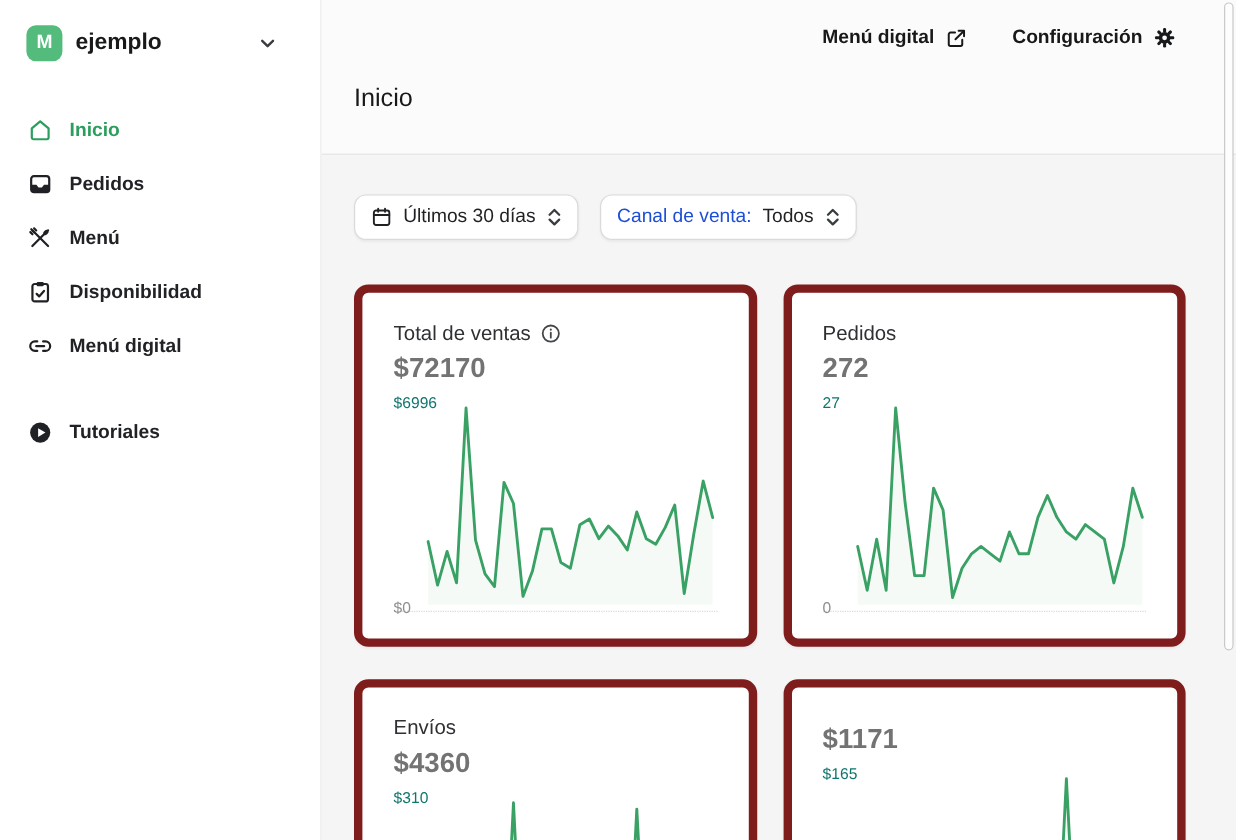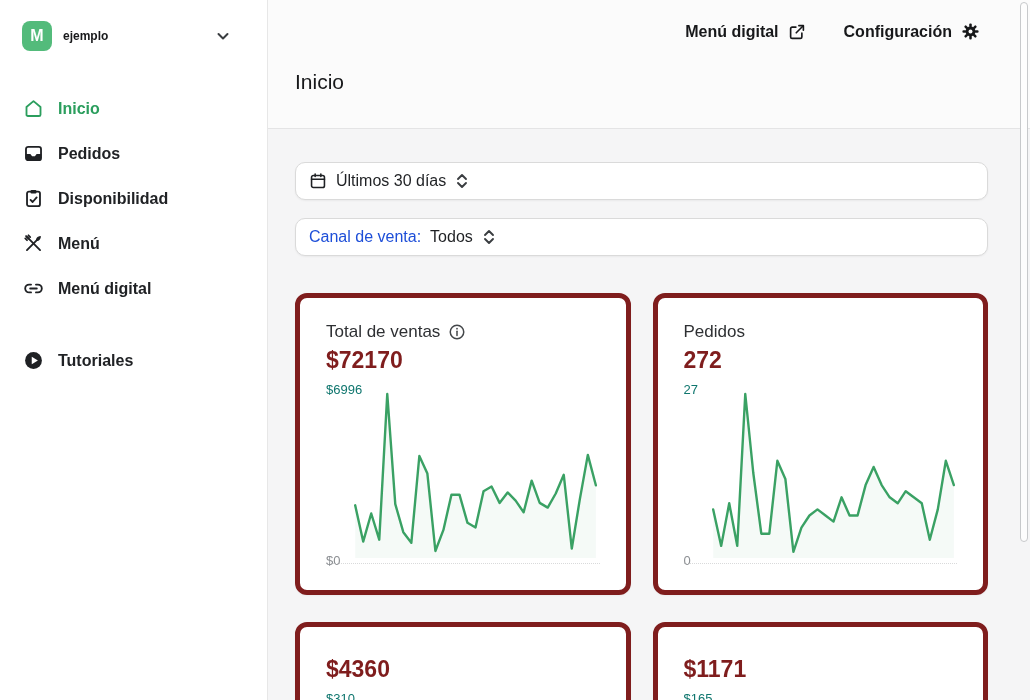--- a/index.html
+++ b/index.html
@@ -4,46 +4,46 @@
 <style>
   * { margin:0; padding:0; box-sizing:border-box; }
   html,body { width:1030px; height:700px; overflow:hidden; }
   body { font-family:"Liberation Sans","DejaVu Sans",sans-serif; background:#fff; color:#1a1c1e; }
   .app { position:relative; width:1030px; height:700px; display:flex; }
 
   
   .sidebar { width:268px; flex:0 0 268px; background:#fff; border-right:1px solid #e7e7e7; padding:18px 16px 0 16px; }
   .account-row { display:flex; align-items:center; gap:11px; height:36px; cursor:pointer; padding:0 4px 0 6px; }
   .logo { width:30px; height:30px; border-radius:8px; background:var(--brand,#53bb7b); color:#fff; font-weight:bold; font-size:16px; display:flex; align-items:center; justify-content:center; }
-  .account-name { font-size:12px; font-weight:700; color:#18191b; }
+  .account-name { font-size:19px; font-weight:700; color:#18191b; }
   .account-caret { margin-left:auto; margin-right:16px; display:flex; }
   nav { margin-top:32px; }
   .nav-item { display:flex; align-items:center; gap:14px; height:45px; padding:0 6px; font-size:16px; font-weight:600; color:#202225; cursor:pointer; border-radius:8px; }
   .nav-item .ic { width:22px; height:22px; display:flex; align-items:center; justify-content:center; flex:0 0 22px; }
   .nav-item.active { color:var(--active,#2b9e5d); }
   .nav-item.active svg *[stroke="#1f2124"] { stroke:var(--active,#2b9e5d); }
   .tutorials { margin-top:27px;align-items:center; }
 
   
   .main { flex:1; background:#f5f5f6; min-width:0; }
   .topbar { background:#fbfbfb; border-bottom:1px solid #e4e4e5; height:129px; padding:22px 50px 0 27px; }
   .topbar-actions { display:flex; justify-content:flex-end; align-items:center; gap:38px; }
   .top-action { display:flex; align-items:center; gap:9px; font-size:16px; font-weight:700; color:#17181a; cursor:pointer; }
   .page-title { margin-top:29px; font-size:21px; font-weight:500; color:#17181a; }
 
   .content { padding:33px 42px 0 27px; }
-  .filters { display:flex; gap:18px; margin-bottom:37px;flex-direction:column; }
+  .filters { display:flex; gap:18px; margin-bottom:37px; }
   .filter-btn { display:flex; align-items:center; gap:9px; height:38px; padding:0 12px 0 13px; background:#fff; border:1px solid #dadada; border-radius:10px; box-shadow:0 1px 2px rgba(0,0,0,.05); font-size:16px; color:#1f2124; cursor:pointer; font-family:inherit; }
   .filter-btn .muted { color:#1d4ed8; }
   .filter-btn .val { font-weight:500; }
 
   .cards { display:grid; grid-template-columns:1fr 1fr; gap:27px 22px; }
-  .card { background:#fff; border:5px solid #7f1d1d; border-radius:12px; box-shadow:0 1px 2px rgba(0,0,0,.04); padding:24px 26px 0 26px; height:302px; }
+  .card { background:#fff; border:7px solid #7f1d1d; border-radius:12px; box-shadow:0 1px 2px rgba(0,0,0,.04); padding:24px 26px 0 26px; height:302px; }
   .card-title-row { display:flex; align-items:center; gap:8px; font-size:17px; color:#2e3033; }
-  .card-value { margin-top:5px; font-size:23px; font-weight:700; color:#7f1d1d; }
+  .card-value { margin-top:5px; font-size:23px; font-weight:700; color:#737373; }
   .chart { position:relative; height:196px; margin-top:8px; }
   .chart .ymax { position:absolute; top:0; left:0; font-size:13px; color:#0f766e; }
   .chart .ymin { position:absolute; bottom:10px; left:0; font-size:13px; color:#8c8f93; }
   .chart .baseline { position:absolute; left:0; right:0; bottom:14px; border-bottom:1px dotted #d9dadb; }
   .chart svg.plot { position:absolute; inset:0; width:100%; height:100%; }
   .plot .area { fill:var(--chart,#3aa164); opacity:.05; }
   .plot .line { fill:none; stroke:var(--chart,#3aa164); stroke-width:2.4; stroke-linejoin:round; stroke-linecap:round; }
 
   
   .scrollbar-thumb { position:absolute; top:2px; right:2px; width:8px; height:540px; border-radius:5px; background:#fdfdfd; border:1px solid #c7c9cb; }
@@ -81,38 +81,38 @@
         <span class="ic">
           <svg width="21" height="21" viewBox="0 0 24 24">
             <rect x="3.4" y="4.4" width="17.2" height="15.2" rx="2.6" fill="none" stroke="#1f2124" stroke-width="2.1"></rect>
             <path d="M3.4 12.6 h5 l2 2.6 h3.2 l2-2.6 h5 v4.4 a2.6 2.6 0 0 1-2.6 2.6 H6 a2.6 2.6 0 0 1-2.6-2.6 Z" fill="#1f2124"></path>
           </svg>
         </span>
         <span>Pedidos</span>
       </div>
       <div class="nav-item">
         <span class="ic">
-          <svg width="21" height="21" viewBox="0 0 24 24">
-            <rect x="4.6" y="4.2" width="14.8" height="16.6" rx="2.2" fill="none" stroke="#1f2124" stroke-width="2.1"></rect>
-            <rect x="8.6" y="2.4" width="6.8" height="4" rx="1.2" fill="#1f2124"></rect>
-            <polyline points="8.6,13.6 11,16 15.6,10.8" fill="none" stroke="#1f2124" stroke-width="2.1" stroke-linecap="round" stroke-linejoin="round"></polyline>
-          </svg>
-        </span>
-        <span>Disponibilidad</span>
-      </div>
-      <div class="nav-item">
-        <span class="ic">
           <svg width="21" height="21" viewBox="0 0 24 24" stroke="#1f2124" stroke-width="2.1" stroke-linecap="round" fill="none">
             <path d="M4.5 4.5 L19.5 19.5"></path>
             <path d="M19.5 4.5 L4.5 19.5"></path>
             <path d="M3.5 3.5 l3 3 M6.2 2.6 l2 2 M2.6 6.2 l2 2"></path>
             <ellipse cx="17.4" cy="6.6" rx="2" ry="2.9" transform="rotate(45 17.4 6.6)" fill="#1f2124" stroke="none"></ellipse>
           </svg>
         </span>
         <span>Menú</span>
+      </div>
+      <div class="nav-item">
+        <span class="ic">
+          <svg width="21" height="21" viewBox="0 0 24 24">
+            <rect x="4.6" y="4.2" width="14.8" height="16.6" rx="2.2" fill="none" stroke="#1f2124" stroke-width="2.1"></rect>
+            <rect x="8.6" y="2.4" width="6.8" height="4" rx="1.2" fill="#1f2124"></rect>
+            <polyline points="8.6,13.6 11,16 15.6,10.8" fill="none" stroke="#1f2124" stroke-width="2.1" stroke-linecap="round" stroke-linejoin="round"></polyline>
+          </svg>
+        </span>
+        <span>Disponibilidad</span>
       </div>
       <div class="nav-item">
         <span class="ic">
           <svg width="21" height="21" viewBox="0 0 24 24" fill="none" stroke="#1f2124" stroke-width="2.1" stroke-linecap="round">
             <path d="M14.8 7.5h2.2a4.5 4.5 0 0 1 0 9h-2.2"></path>
             <path d="M9.2 16.5H7a4.5 4.5 0 0 1 0-9h2.2"></path>
             <line x1="8.2" y1="12" x2="15.8" y2="12"></line>
           </svg>
         </span>
         <span>Menú digital</span>
@@ -232,20 +232,23 @@
             <div class="baseline"></div>
             <svg class="plot" viewBox="0 0 300 196" preserveAspectRatio="none">
               <polygon class="area" points="32.0,127.4 40.8,163.9 49.6,121.3 58.4,163.9 67.2,12.0 76.0,91.0 84.8,151.7 93.6,151.7 102.4,78.8 111.2,97.0 120.0,169.9 128.8,145.6 137.6,133.5 146.4,127.4 155.2,133.5 164.0,139.6 172.8,115.3 181.6,133.5 190.4,133.5 199.2,103.1 208.0,84.9 216.8,103.1 225.6,115.3 234.4,121.3 243.2,109.2 252.0,115.3 260.8,121.3 269.6,157.8 278.4,127.4 287.2,78.8 296.0,103.1 296,176 32,176"></polygon>
               <polyline class="line" vector-effect="non-scaling-stroke" points="32.0,127.4 40.8,163.9 49.6,121.3 58.4,163.9 67.2,12.0 76.0,91.0 84.8,151.7 93.6,151.7 102.4,78.8 111.2,97.0 120.0,169.9 128.8,145.6 137.6,133.5 146.4,127.4 155.2,133.5 164.0,139.6 172.8,115.3 181.6,133.5 190.4,133.5 199.2,103.1 208.0,84.9 216.8,103.1 225.6,115.3 234.4,121.3 243.2,109.2 252.0,115.3 260.8,121.3 269.6,157.8 278.4,127.4 287.2,78.8 296.0,103.1"></polyline>
             </svg>
             <span class="ymin">0</span>
           </div>
         </section>
 
         <section class="card">
+          <div class="card-title-row">
+            <span>Envíos</span>
+          </div>
           <div class="card-value">$4360</div>
           <div class="chart">
             <span class="ymax">$310</span>
 
             <svg class="plot" viewBox="0 0 300 196" preserveAspectRatio="none">
               <polygon class="area" points="32.0,173.4 40.8,171.8 49.6,174.4 58.4,172.8 67.2,170.7 76.0,173.9 84.8,172.3 93.6,173.4 102.4,171.2 111.2,12.0 120.0,169.7 128.8,171.8 137.6,172.8 146.4,168.1 155.2,139.0 164.0,170.7 172.8,125.7 181.6,171.8 190.4,169.7 199.2,112.5 208.0,171.8 216.8,170.7 225.6,17.3 234.4,165.4 243.2,170.7 252.0,64.9 260.8,169.7 269.6,171.8 278.4,173.4 287.2,170.7 296.0,171.8 296,176 32,176"></polygon>
               <polyline class="line" vector-effect="non-scaling-stroke" points="32.0,173.4 40.8,171.8 49.6,174.4 58.4,172.8 67.2,170.7 76.0,173.9 84.8,172.3 93.6,173.4 102.4,171.2 111.2,12.0 120.0,169.7 128.8,171.8 137.6,172.8 146.4,168.1 155.2,139.0 164.0,170.7 172.8,125.7 181.6,171.8 190.4,169.7 199.2,112.5 208.0,171.8 216.8,170.7 225.6,17.3 234.4,165.4 243.2,170.7 252.0,64.9 260.8,169.7 269.6,171.8 278.4,173.4 287.2,170.7 296.0,171.8"></polyline>
             </svg>
             <span class="ymin"></span>
           </div>

